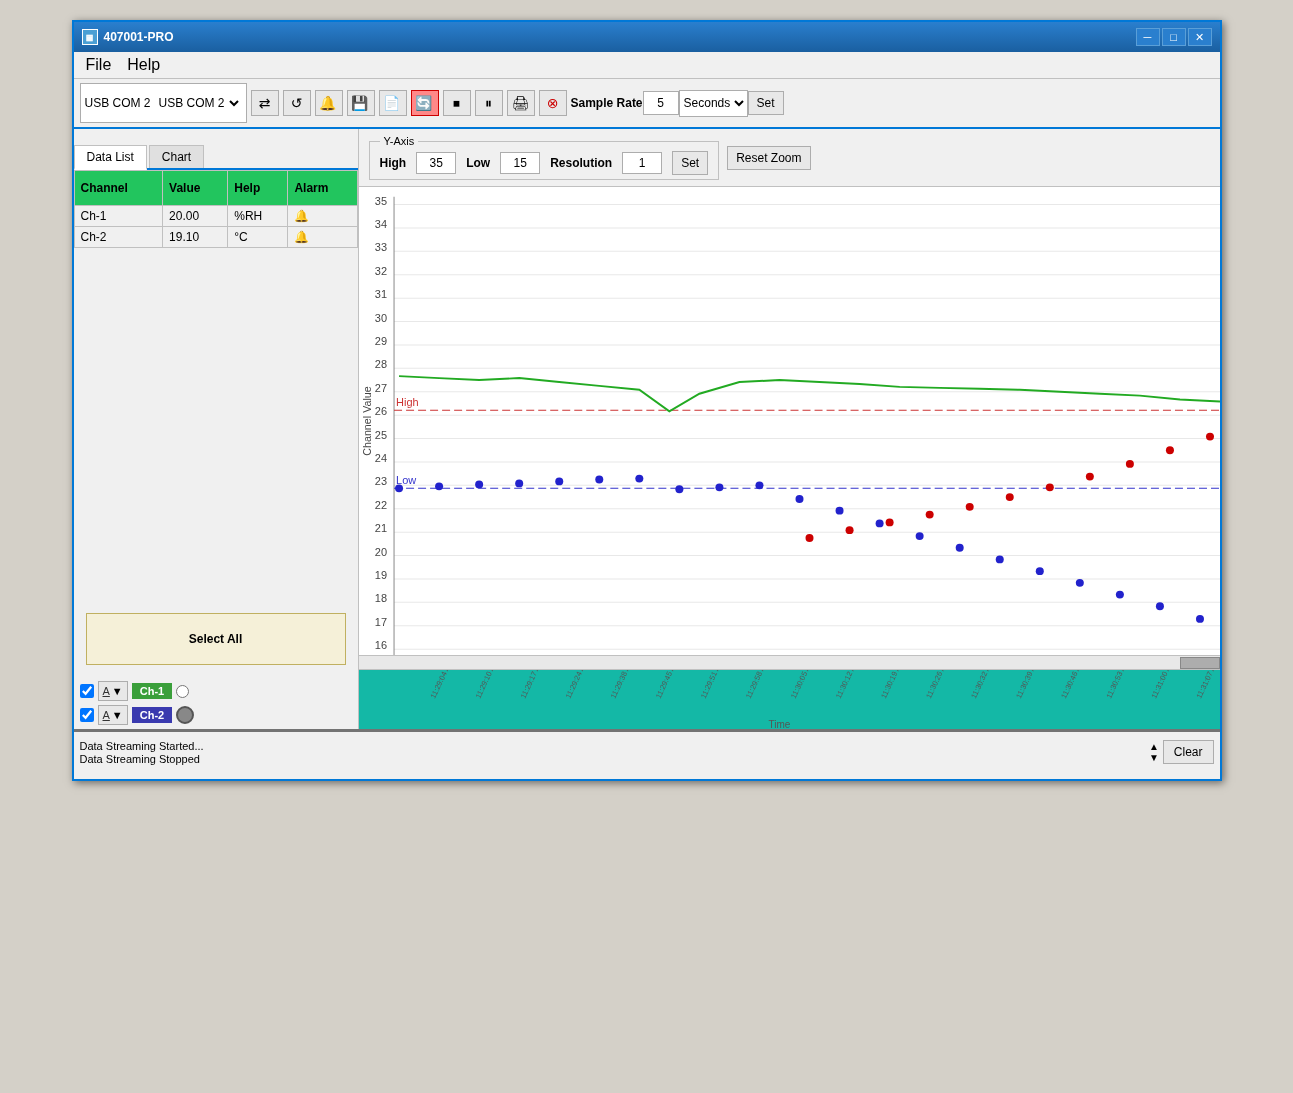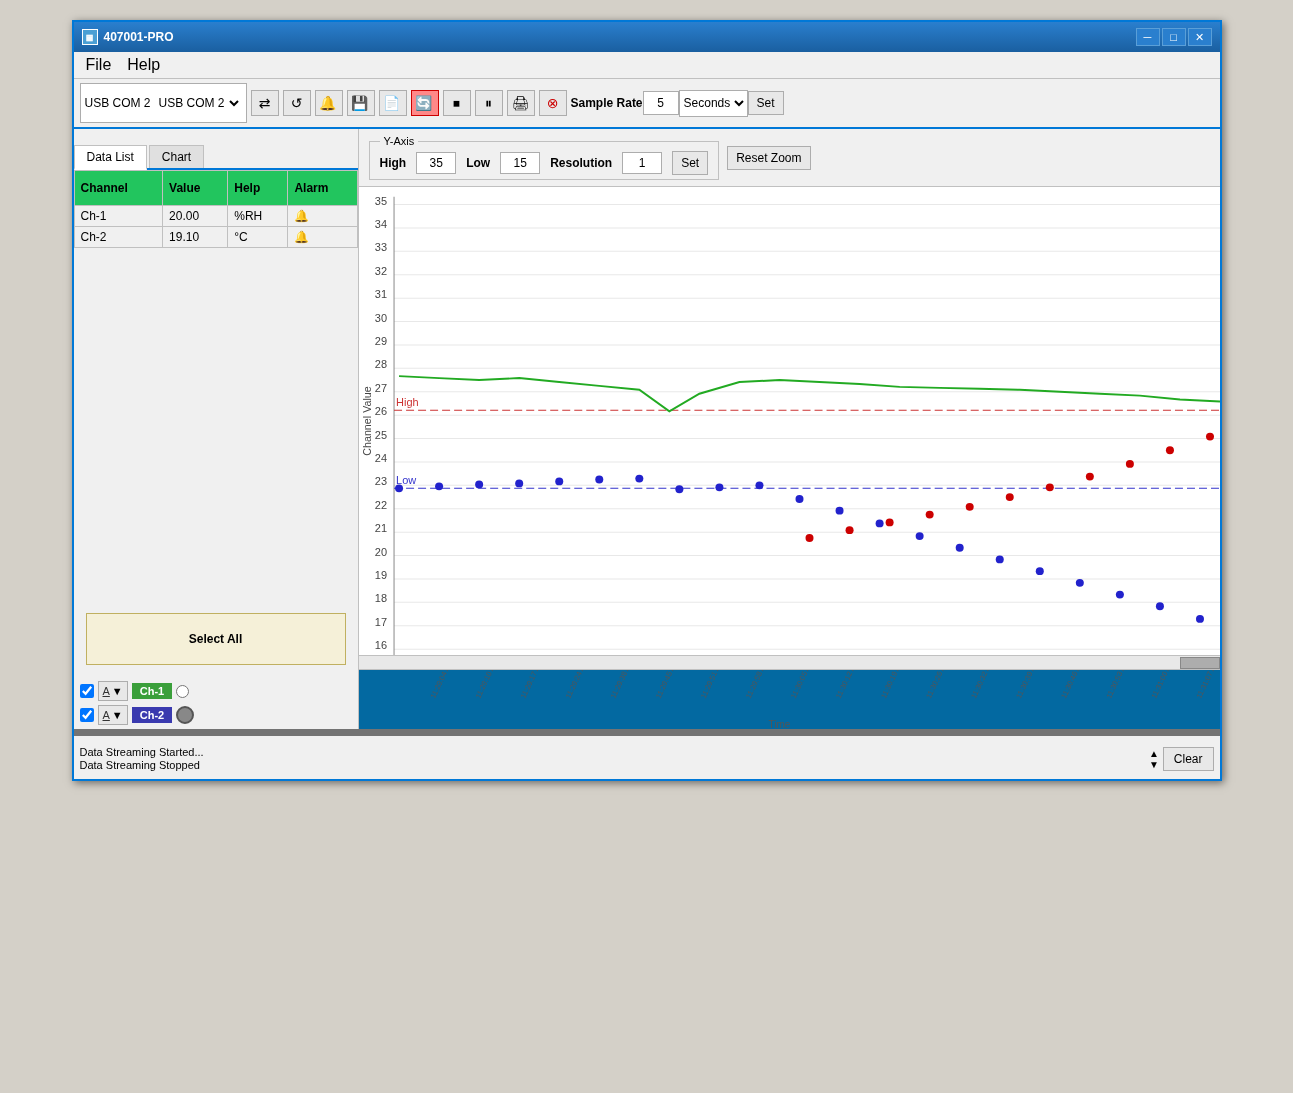--- a/index.html
+++ b/index.html
@@ -196,21 +196,21 @@
       width: 18px; height: 18px; border-radius: 50%;
       border: 2px solid #555; background: #888;
       cursor: pointer; display: flex; align-items: center; justify-content: center;
     }
 
     
     .right-panel {
       flex: 1;
       display: flex;
       flex-direction: column;
-      background: #0369a1;
+      background: #14b8a6;
     }
 
     
     .yaxis-controls {
       display: flex;
       align-items: center;
       padding: 6px 10px;
       gap: 8px;
       border-bottom: 1px solid #c0c0c0;
       background: #f0f0f0;
@@ -253,23 +253,23 @@
     
     .time-axis {
       height: 60px;
       overflow: hidden;
       border-top: 1px solid #c0c0c0;
     }
 
     
     .statusbar {
       background: #f0f0f0;
-      border-top: 7px solid #737373;
-      display: flex;
-      align-items: flex-end;
+      border-top: 3px solid #737373;
+      display: flex;
+      align-items: flex-start;
       justify-content: space-between;
       padding: 8px 6px;
       min-height: 50px;
     }
     .status-messages { font-size: 11px; display: flex; flex-direction: column; gap: 1px; }
     .status-controls { display: flex; align-items: center; gap: 4px; }
     .scroll-arrows-v { display: flex; flex-direction: column; }
     .clear-btn {
       height: 24px; padding: 0 10px; border: 1px solid #adadad;
       background: #e8e8e8; cursor: pointer; font-size: 12px;

